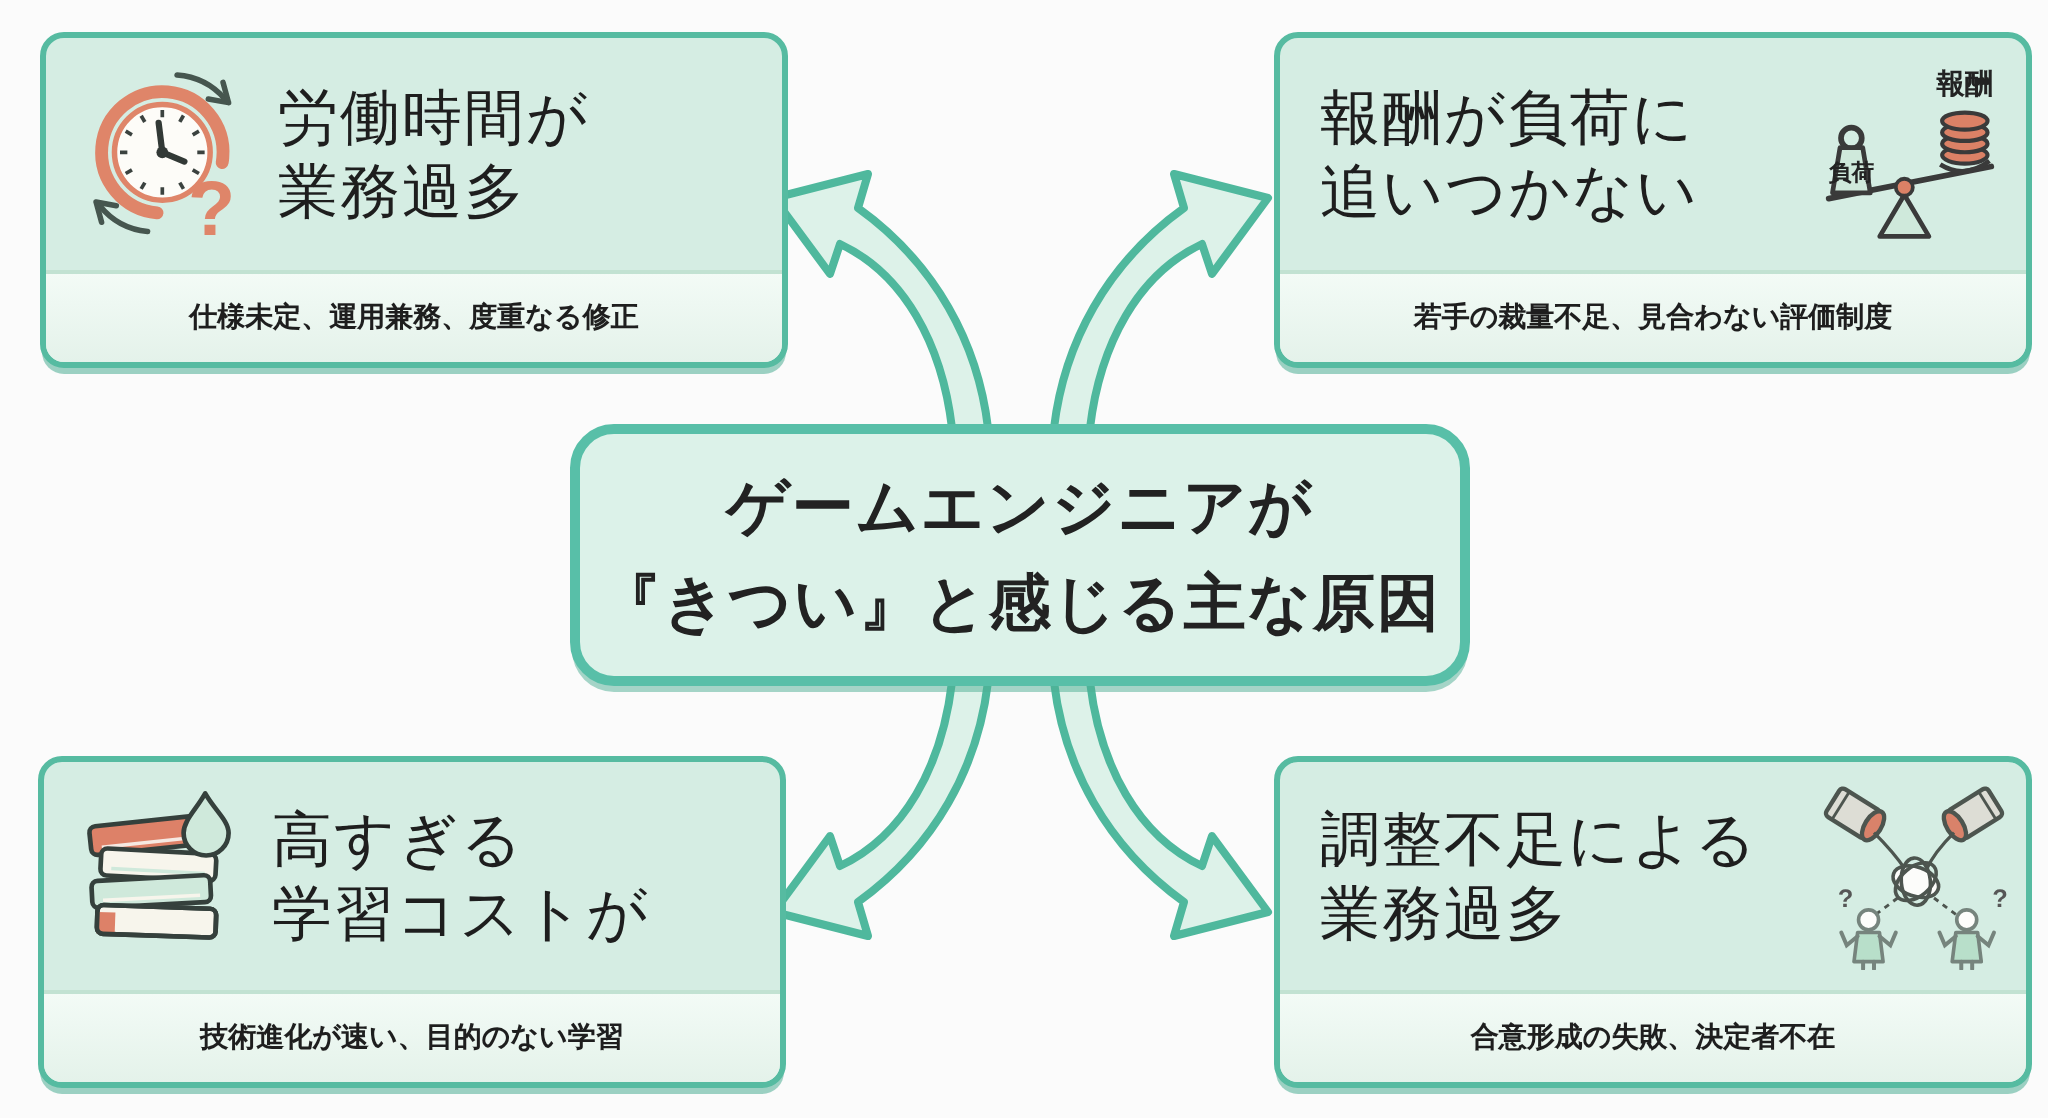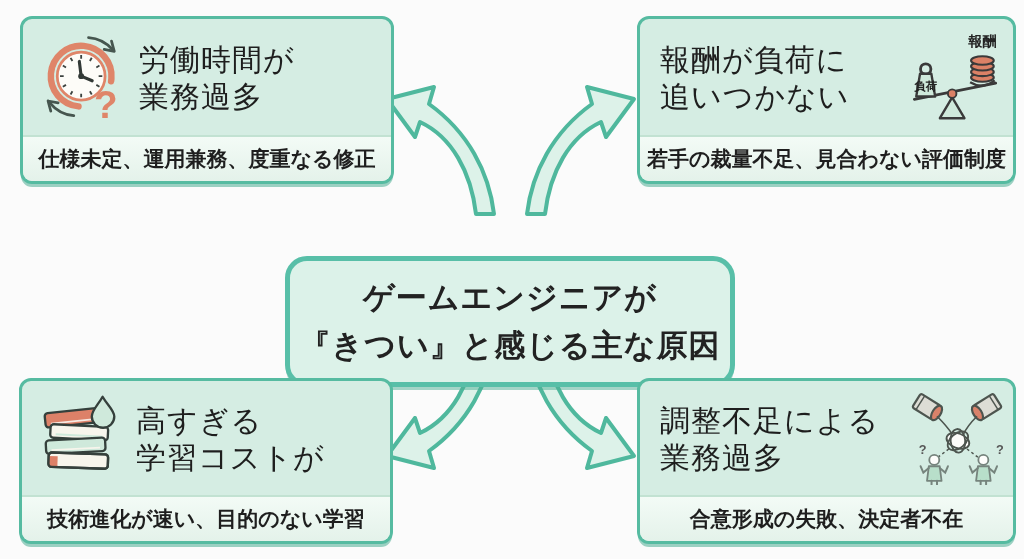--- a/index.html
+++ b/index.html
@@ -37,34 +37,33 @@
   .icon-box{flex:0 0 auto;display:flex;align-items:center;justify-content:flex-end;}
   .card-title{
     font-size:30px;font-weight:normal;color:#1e1e1e;
     line-height:1.24;letter-spacing:1px;white-space:nowrap;
   }
   .card-sub{
     flex:0 0 44px;
     border-top:2px solid #c2e2d2;
     background:linear-gradient(180deg,#f3fbf6,#e4f2ea);
     display:flex;align-items:center;justify-content:center;
-    font-size:21px;font-weight:bold;color:#1e1e1e;
+    font-size:14px;font-weight:bold;color:#1e1e1e;
     white-space:nowrap;
   }
   
   #center-box{
     position:absolute;z-index:2;
     left:285px;top:212px;width:450px;height:131px;
     box-sizing:border-box;
     border:5px solid #58bfa8;border-radius:22px;
     background:#dcf2e9;
     box-shadow:0 4px 0 -1px rgba(77,173,148,.5);
     display:flex;flex-direction:column;align-items:center;justify-content:center;
     gap:6px;
-    margin-top:44px;
   }
   #center-box .line{
     font-size:31px;font-weight:bold;color:#222;letter-spacing:1px;white-space:nowrap;
   }
   
   svg text{font-family:"Liberation Sans","DejaVu Sans",sans-serif;font-weight:bold;}
   .q-coral{font-size:42px;fill:#df8569;}
   .scale-label-s{font-size:12px;fill:#232323;}
   .scale-label-b{font-size:15px;fill:#232323;}
   .q-small{font-size:14px;fill:#565656;}

